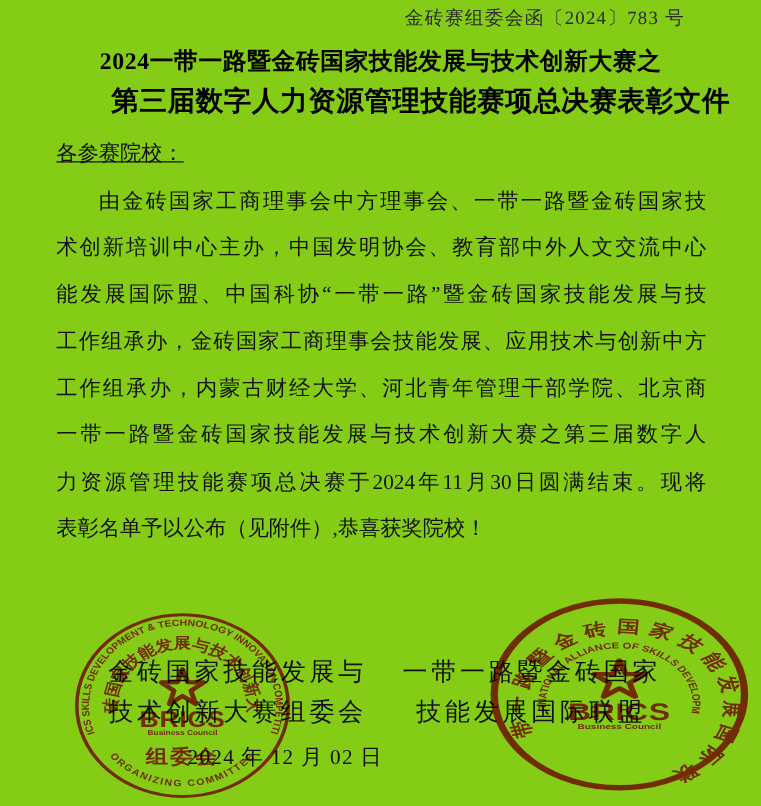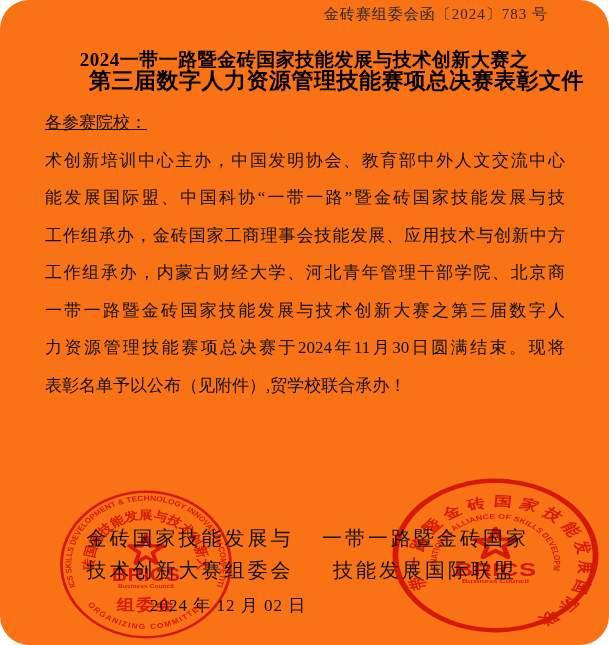--- a/index.html
+++ b/index.html
@@ -1,26 +1,26 @@
 <!DOCTYPE html>
 <html><head>
 <meta charset="utf-8">
 <style>
   html,body{margin:0;padding:0;background:#ffffff;}
   .page{
-    position:relative;width:609px;height:645px;background:#f97316;overflow:hidden;
-    font-family:"Liberation Serif","DejaVu Serif",serif;color:#1c1c1c;border-radius:29px;
+    position:relative;width:609px;height:645px;background:#84cc16;overflow:hidden;
+    font-family:"Liberation Serif","DejaVu Serif",serif;color:#1c1c1c;
   }
   .doc-number{
     position:absolute;top:5px;left:0;width:548px;text-align:right;
     font-size:15px;letter-spacing:1px;color:#2a2a2a;white-space:nowrap;
   }
   .title-line1{
     position:absolute;top:36px;left:0;width:100%;text-align:center;
-    font-weight:bold;font-size:19px;letter-spacing:.5px;color:#000;white-space:nowrap;margin-top:11px;
+    font-weight:bold;font-size:19px;letter-spacing:.5px;color:#000;white-space:nowrap;
   }
   .title-line2{
     position:absolute;top:66px;left:0;width:100%;text-align:center;
     font-weight:bold;font-size:22px;letter-spacing:.5px;color:#000;white-space:nowrap;padding-left:32px;
   }
   .body-block{
     position:absolute;top:104px;left:45px;width:520px;font-size:17px;color:#111;
   }
   .salutation{line-height:37.5px;text-align:left;text-decoration:underline;}
   .bline{
@@ -52,27 +52,28 @@
 
 <div class="page">
 
   <div class="doc-number">金砖赛组委会函〔2024〕783 号</div>
 
   <div class="title-line1">2024一带一路暨金砖国家技能发展与技术创新大赛之</div>
   <div class="title-line2">第三届数字人力资源管理技能赛项总决赛表彰文件</div>
 
   <div class="body-block">
     <div class="salutation">各参赛院校：</div>
+    <div class="bline first">由金砖国家工商理事会中方理事会、一带一路暨金砖国家技</div>
     <div class="bline">术创新培训中心主办，中国发明协会、教育部中外人文交流中心</div>
     <div class="bline">能发展国际盟、中国科协“一带一路”暨金砖国家技能发展与技</div>
     <div class="bline">工作组承办，金砖国家工商理事会技能发展、应用技术与创新中方</div>
     <div class="bline">工作组承办，内蒙古财经大学、河北青年管理干部学院、北京商</div>
     <div class="bline">一带一路暨金砖国家技能发展与技术创新大赛之第三届数字人</div>
     <div class="bline">力资源管理技能赛项总决赛于2024年11月30日圆满结束。现将</div>
-    <div class="bline last">表彰名单予以公布（见附件）,贸学校联合承办！</div>
+    <div class="bline last">表彰名单予以公布（见附件）,恭喜获奖院校！</div>
   </div>
 
   <div class="sig-col sig-left">
     <div>金砖国家技能发展与</div>
     <div>技术创新大赛组委会</div>
   </div>
 
   <div class="sig-col sig-right">
     <div>一带一路暨金砖国家</div>
     <div>技能发展国际联盟</div>

